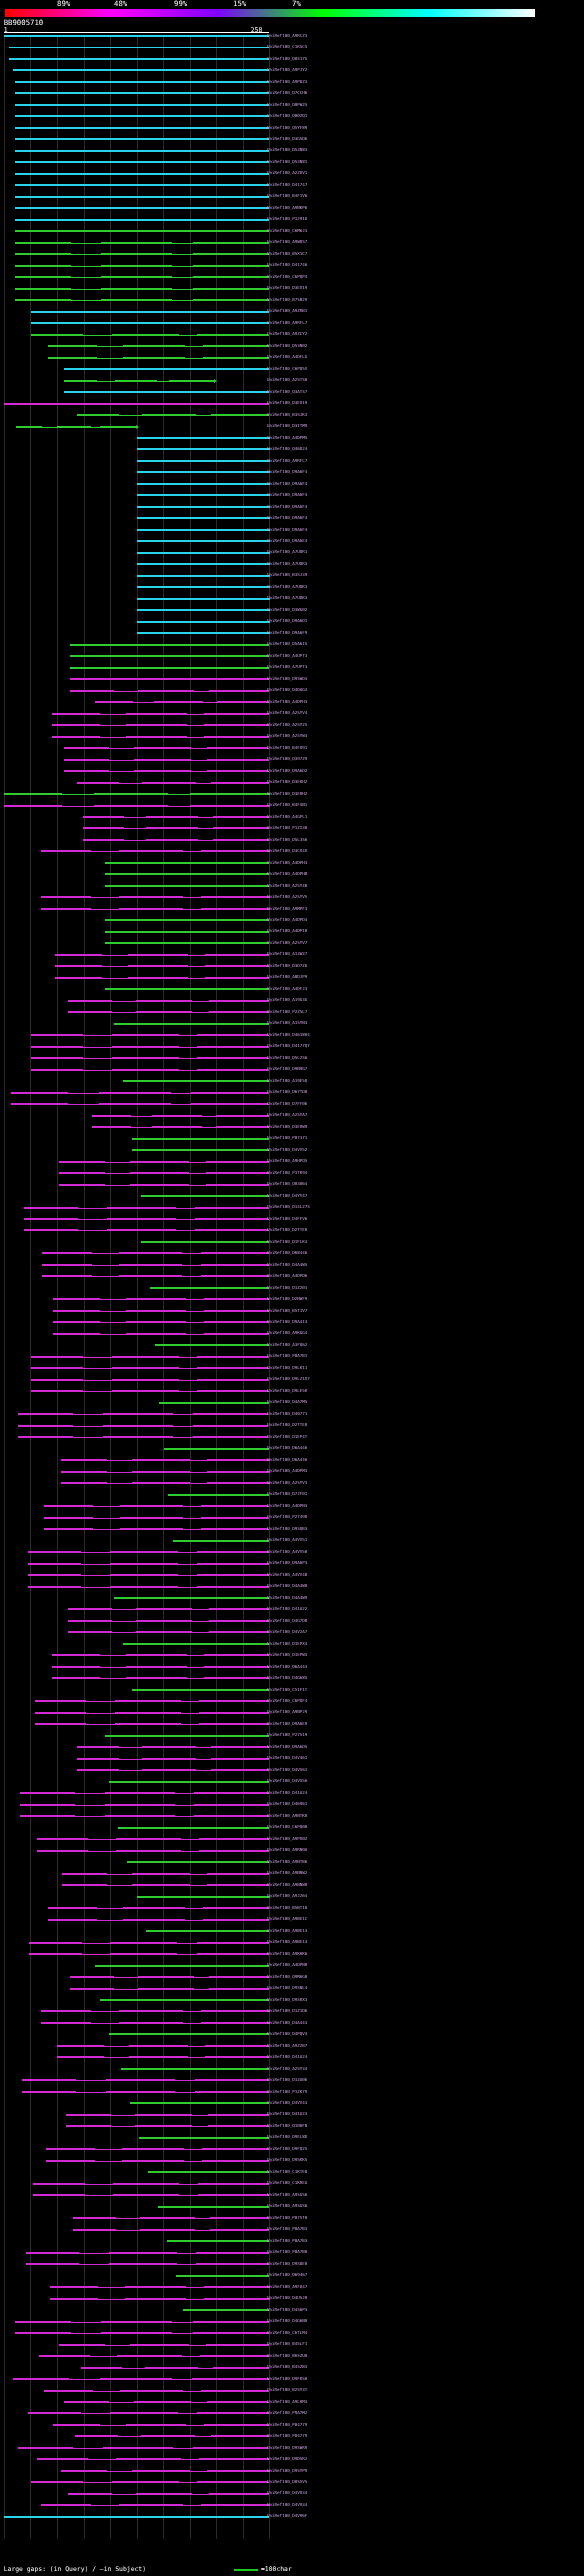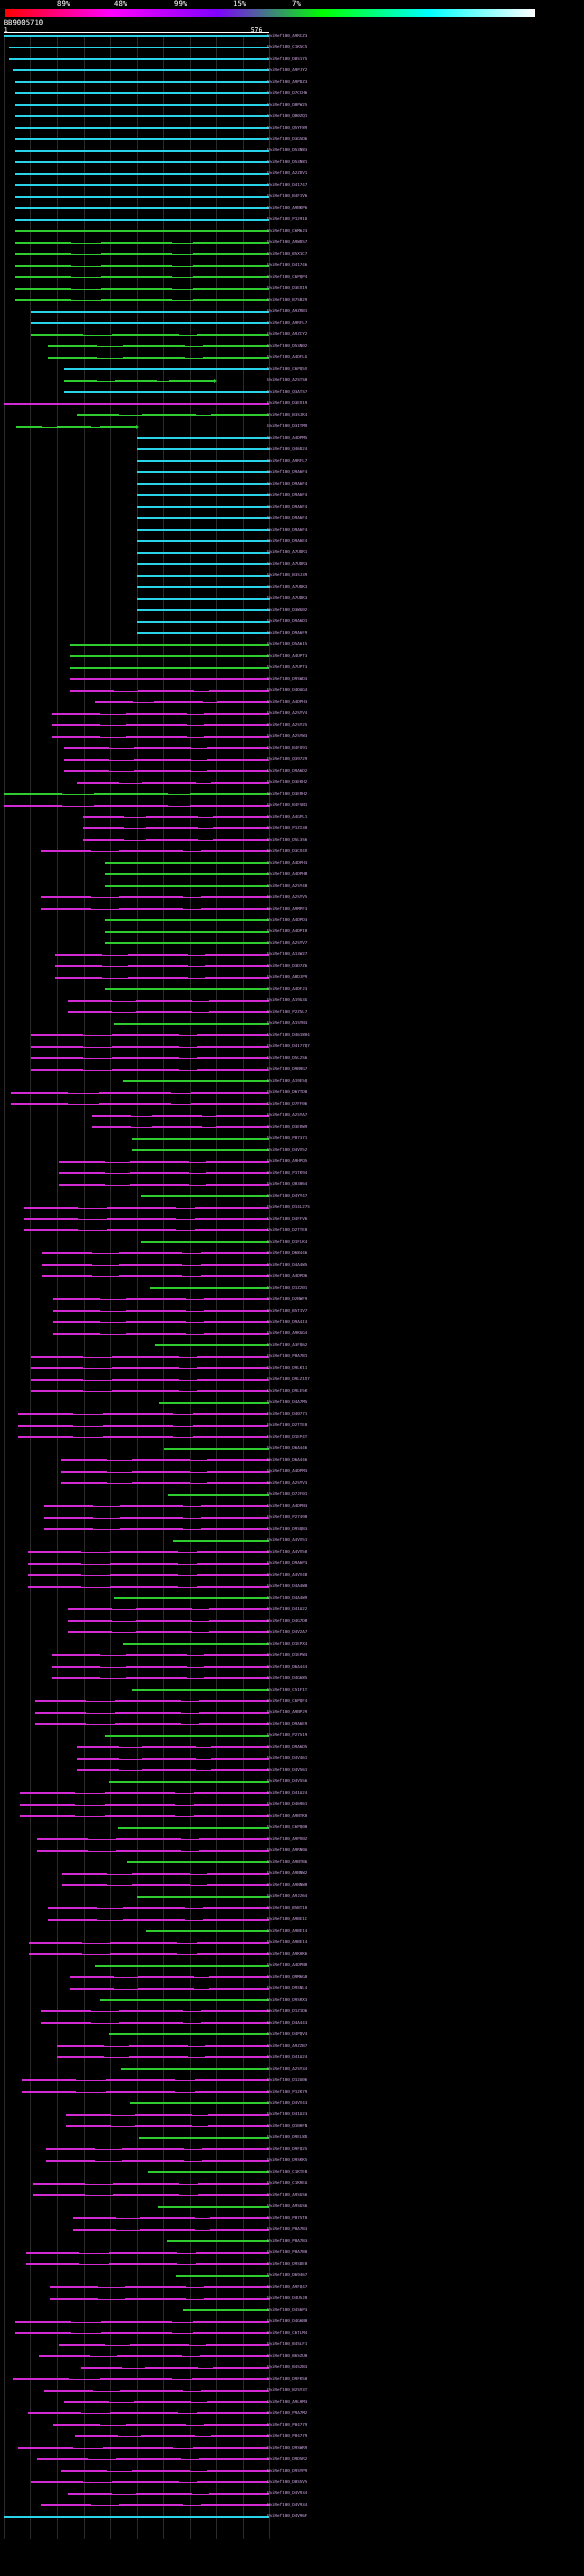--- a/index.html
+++ b/index.html
@@ -43,21 +43,21 @@
       <span style="left: 233px;">15%</span>
       <span style="left: 292px;">7%</span>
     </div>
   <div class="gradbar" style="background: linear-gradient(to right, rgb(255, 0, 0), rgb(255, 0, 255), rgb(128, 0, 255), rgb(0, 255, 0), rgb(0, 255, 255), rgb(255, 255, 255));"></div>
 
   <div class="qtitle">BB9005710</div>
 
   <div class="axis">
     <div class="tickline"></div>
     <div class="lbl" style="left:0">1</div>
-    <div class="lbl" style="left:247px">576</div>
+    <div class="lbl" style="left:247px">258</div>
   </div>
 
   <div id="plotfull">
       <div class="vgrid" style="left: 0px;"></div>
       <div class="vgrid" style="left: 26.5px;"></div>
       <div class="vgrid" style="left: 53px;"></div>
       <div class="vgrid" style="left: 80px;"></div>
       <div class="vgrid" style="left: 106px;"></div>
       <div class="vgrid" style="left: 133px;"></div>
       <div class="vgrid" style="left: 159px;"></div>
@@ -1329,14 +1329,19 @@
       <div class="lab" style="top: 2399px;">UniRef100_P04779</div>
       <div class="lab" style="top: 2411px;">UniRef100_D9SWR9</div>
       <div class="lab" style="top: 2422px;">UniRef100_D9D5R2</div>
       <div class="lab" style="top: 2434px;">UniRef100_D9SYP9</div>
       <div class="lab" style="top: 2445px;">UniRef100_D0S5V5</div>
       <div class="lab" style="top: 2456px;">UniRef100_D4V934</div>
       <div class="lab" style="top: 2468px;">UniRef100_D4V934</div>
       <div class="lab" style="top: 2479px;">UniRef100_D4V96F</div>
     </div>
 
+  <div class="footer">
+    <div class="left">Large gaps: ⟨in Query⟩ / —in Subject⟩</div>
+    <div class="dash"></div>
+    <div class="right" style="left:261px">=100char</div>
+  </div>
 </div>
 
 
 </body></html>

